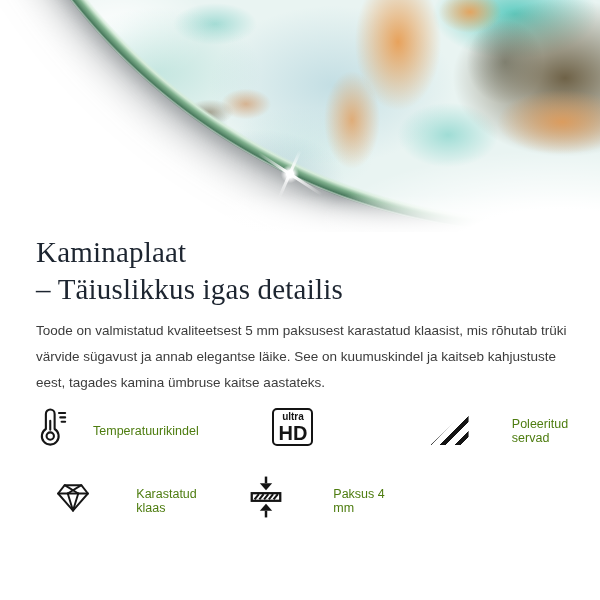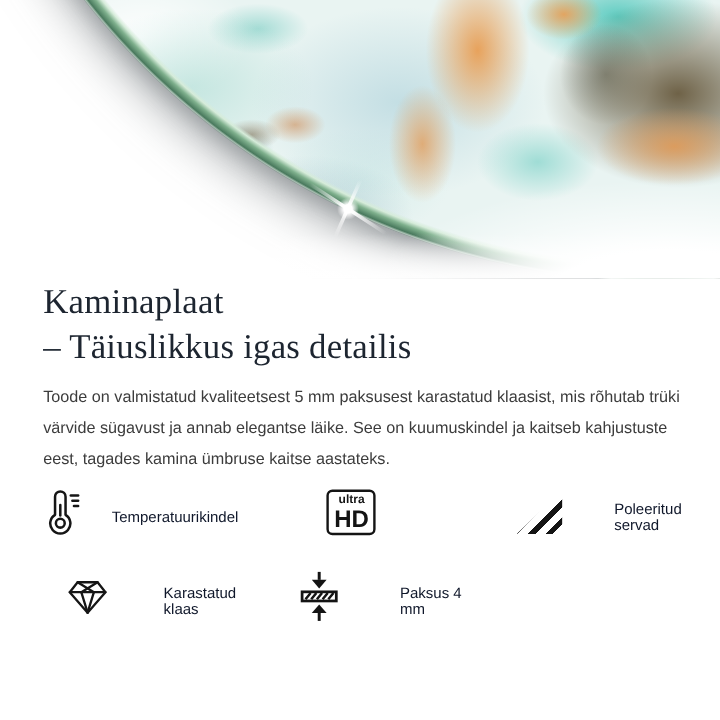--- a/index.html
+++ b/index.html
@@ -112,21 +112,21 @@
     row-gap: 16px;
     width: 566px;
     margin: 8px 0 0 -26px;
   }
   .feature { display: flex; flex-direction: row; align-items: center; }
   .icon-box {
     height: 46px; width: 100%;
     display: flex; align-items: center; justify-content: center;
     margin-bottom: 8px;
   }
-  .feature-label { font-size: 12.5px; color: #0f172a; }
+  .feature-label { font-size: 12.5px; color: #4d7c0f; }
 
   .uhd {
     width: 41px; height: 38px;
     border: 2.6px solid #141414;
     border-radius: 5px;
     display: flex; flex-direction: column; align-items: center; justify-content: center;
     line-height: 1; color: #141414;
   }
   .uhd-top    { font-size: 10px; font-weight: 700; }
   .uhd-bottom { font-size: 20px; font-weight: 800; margin-top: 1px; }

